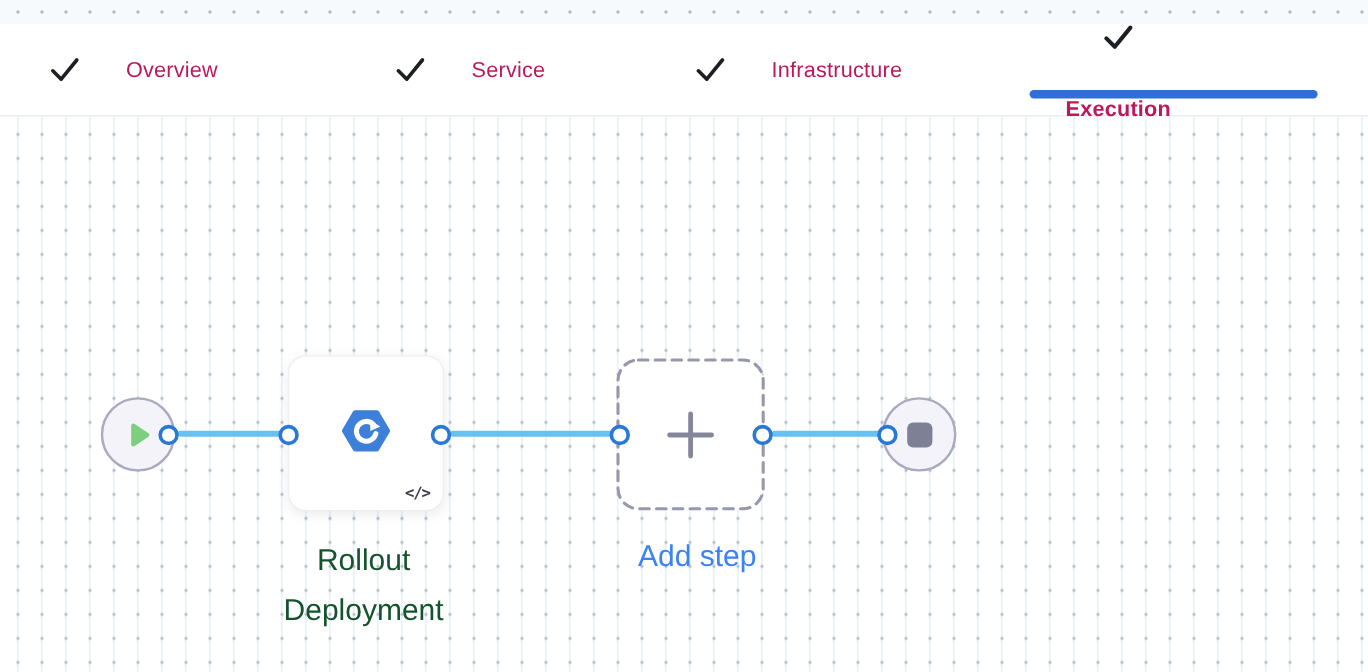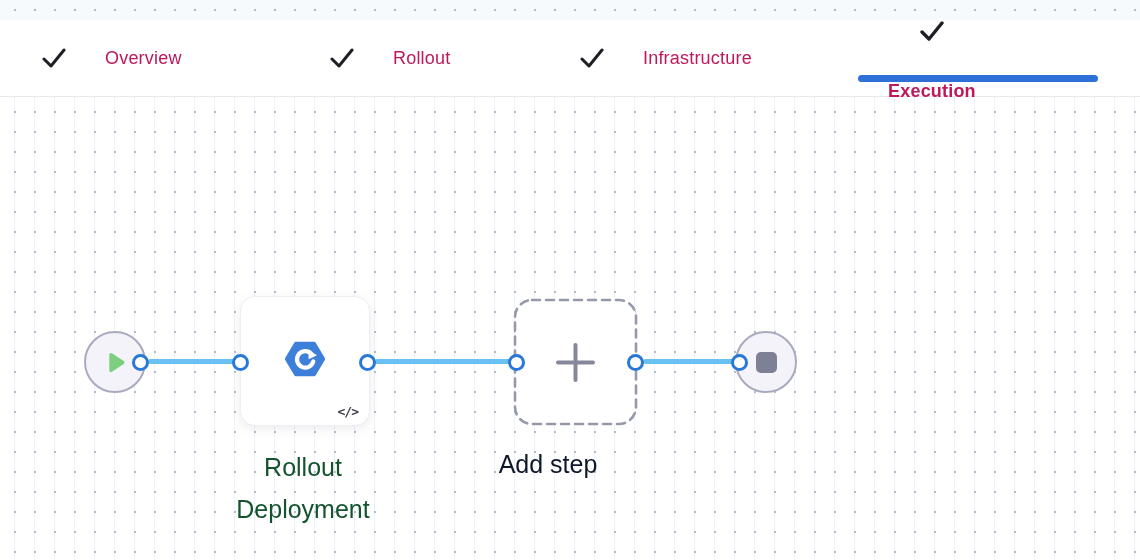--- a/index.html
+++ b/index.html
@@ -67,41 +67,41 @@
   }
   
   .add-step{position:absolute;left:513px;top:298px;width:125px;height:128px;z-index:2;cursor:pointer;}
   .add-step svg{display:block;}
   .plus{position:absolute;left:42px;top:44px;}
   
   .node-label{
     position:absolute;text-align:center;font-size:25px;line-height:42px;z-index:3;
   }
   .label-rollout{left:203px;top:446px;width:200px;color:#14532d;}
-  .label-addstep{left:448px;top:443px;width:200px;color:#0f172a;}
+  .label-addstep{left:481px;top:443px;width:200px;color:#3b82f6;}
 </style>
 </head>
 <body>
 
 <div class="screen">
 
   <div class="top-strip"></div>
 
   <div class="tabbar">
     <div class="tab" style="left:12px">
       <svg class="check" viewBox="0 0 24 22">
         <polyline points="2,12 9,19 22,3" fill="none" stroke="#1d1f24" stroke-width="3" stroke-linecap="round" stroke-linejoin="round"></polyline>
       </svg>
       <span>Overview</span>
     </div>
     <div class="tab" style="left:300px">
       <svg class="check" viewBox="0 0 24 22">
         <polyline points="2,12 9,19 22,3" fill="none" stroke="#1d1f24" stroke-width="3" stroke-linecap="round" stroke-linejoin="round"></polyline>
       </svg>
-      <span>Rollout</span>
+      <span>Service</span>
     </div>
     <div class="tab" style="left:550px">
       <svg class="check" viewBox="0 0 24 22">
         <polyline points="2,12 9,19 22,3" fill="none" stroke="#1d1f24" stroke-width="3" stroke-linecap="round" stroke-linejoin="round"></polyline>
       </svg>
       <span>Infrastructure</span>
     </div>
     <div class="tab active" style="left:858px">
       <svg class="check" viewBox="0 0 24 22">
         <polyline points="2,12 9,19 22,3" fill="none" stroke="#1d1f24" stroke-width="3.4" stroke-linecap="round" stroke-linejoin="round"></polyline>

